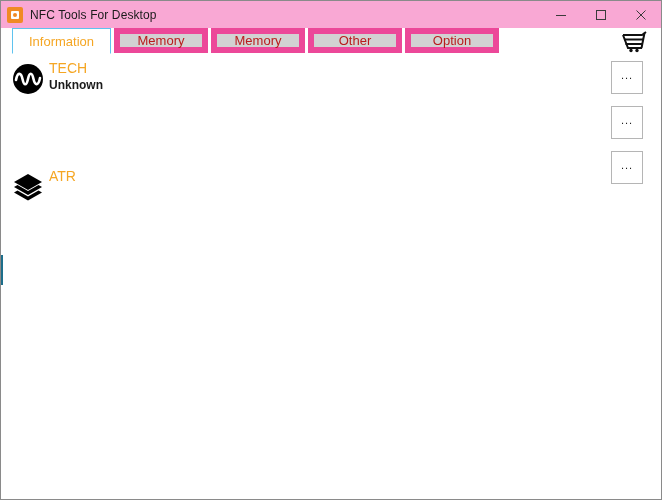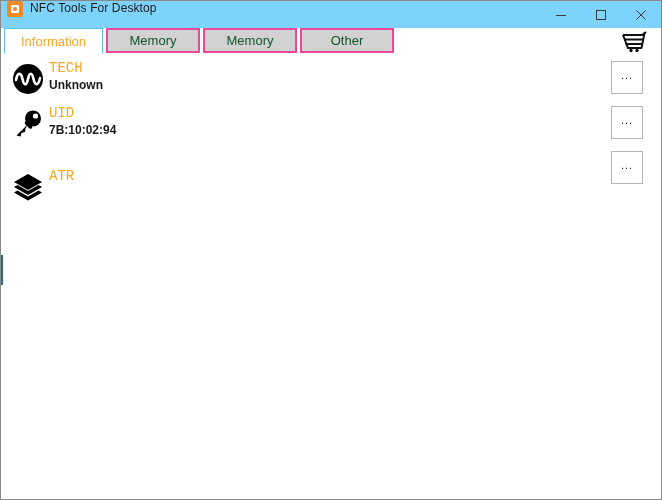--- a/index.html
+++ b/index.html
@@ -22,22 +22,23 @@
     border: 1px solid #8a8a8a;
     background: #ffffff;
     display: flex;
     flex-direction: column;
   }
 
   
   .titlebar {
     height: 17px;
     min-height: 27px;
-    background: #7dd3fc;
-    display: flex;
+    background: #f9a8d4;
+    display: flex;
+    align-items: center;
     position: relative;
   }
   .app-icon {
     width: 16px;
     height: 16px;
     margin-left: 6px;
     margin-right: 7px;
     background: #f08a24;
     border-radius: 2px;
     position: relative;
@@ -89,34 +90,34 @@
   .win-btn svg { display: block; }
 
   
   .tabstrip {
     height: 27px;
     min-height: 27px;
     position: relative;
     background: #ffffff;
     display: flex;
     align-items: flex-start;
-    padding-left: 3px;
+    padding-left: 11px;
   }
   .tab {
     height: 25px;
     box-sizing: border-box;
     display: flex;
     align-items: center;
     justify-content: center;
     font-size: 13px;
     margin-right: 3px;
     padding: 0 10px;
     background: #d2d2d2;
-    color: #14532d;
-    border: 2px solid #ec4899;
+    color: #b91c1c;
+    border: 6px solid #ec4899;
     white-space: nowrap;
   }
   .tab.active {
     background: #ffffff;
     color: #f5a623;
     border: 1px solid #5fc3ef;
     border-bottom: 1px solid #ffffff;
     height: 26px;
   }
   .tab-w1 { width: 99px; }
@@ -170,21 +171,20 @@
   .row-texts {
     margin-left: 4px;
     display: flex;
     flex-direction: column;
   }
   .row-title {
     font-size: 14px;
     color: #f5a623;
     line-height: 18px;
     white-space: nowrap;
-    font-family: Liberation Mono, monospace;
   }
   .row-value {
     font-size: 12px;
     color: #1b1b1b;
     line-height: 17px;
     white-space: nowrap;
     font-weight: bold;
   }
   .dots-btn {
     position: absolute;
@@ -237,20 +237,23 @@
     </div>
     <div class="tab tab-w2">
       <span>Memory</span>
     </div>
     <div class="tab tab-w2">
       <span>Memory</span>
     </div>
     <div class="tab tab-w2">
       <span>Other</span>
     </div>
+    <div class="tab tab-w2">
+      <span>Option</span>
+    </div>
 
     <div class="cart-icon">
       <svg width="30" height="22" viewBox="0 0 30 22">
         <path d="M2 4 H21 L25 1" stroke="#111" stroke-width="2" fill="none"></path>
         <path d="M3 8.5 H22.5" stroke="#111" stroke-width="2" fill="none"></path>
         <path d="M4.5 13 H21" stroke="#111" stroke-width="2" fill="none"></path>
         <path d="M2 4 L7 17 H21" stroke="#111" stroke-width="2" fill="none"></path>
         <path d="M23.5 2 L20.5 17" stroke="#111" stroke-width="2" fill="none"></path>
         <circle cx="10" cy="19.5" r="1.7" fill="#111"></circle>
         <circle cx="16" cy="19.5" r="1.7" fill="#111"></circle>
@@ -271,34 +274,20 @@
       </div>
       <div class="row-texts">
         <span class="row-title">TECH</span>
         <span class="row-value">Unknown</span>
       </div>
     </div>
     <div class="dots-btn" style="top:6px; right:18px;">
       <span>...</span>
     </div>
 
-    <div class="info-row" style="top:49px;">
-      <div class="row-icon">
-        <svg width="32" height="32" viewBox="0 0 32 32">
-          <circle cx="21" cy="10.5" r="8" fill="#000000"></circle>
-          <circle cx="23.5" cy="8" r="2.6" fill="#ffffff"></circle>
-          <path d="M16 16 L4.5 27.5 L8.5 28.5 L9.5 25 L13 24 L13.5 20.5 Z" fill="#000000"></path>
-          <path d="M14.5 15 L18.5 19" stroke="#000000" stroke-width="3.5" stroke-linecap="round"></path>
-        </svg>
-      </div>
-      <div class="row-texts">
-        <span class="row-title">UID</span>
-        <span class="row-value">7B:10:02:94</span>
-      </div>
-    </div>
     <div class="dots-btn" style="top:51px; right:18px;">
       <span>...</span>
     </div>
 
     <div class="info-row" style="top:112px;">
       <div class="row-icon">
         <svg width="32" height="32" viewBox="0 0 32 32">
           <path d="M16 3 L30 11 L16 19 L2 11 Z" fill="#000000"></path>
           <path d="M2 16 L16 24 L30 16 L26.5 14 L16 20 L5.5 14 Z" fill="#000000"></path>
           <path d="M2 21.5 L16 29.5 L30 21.5 L26.5 19.5 L16 25.5 L5.5 19.5 Z" fill="#000000"></path>

